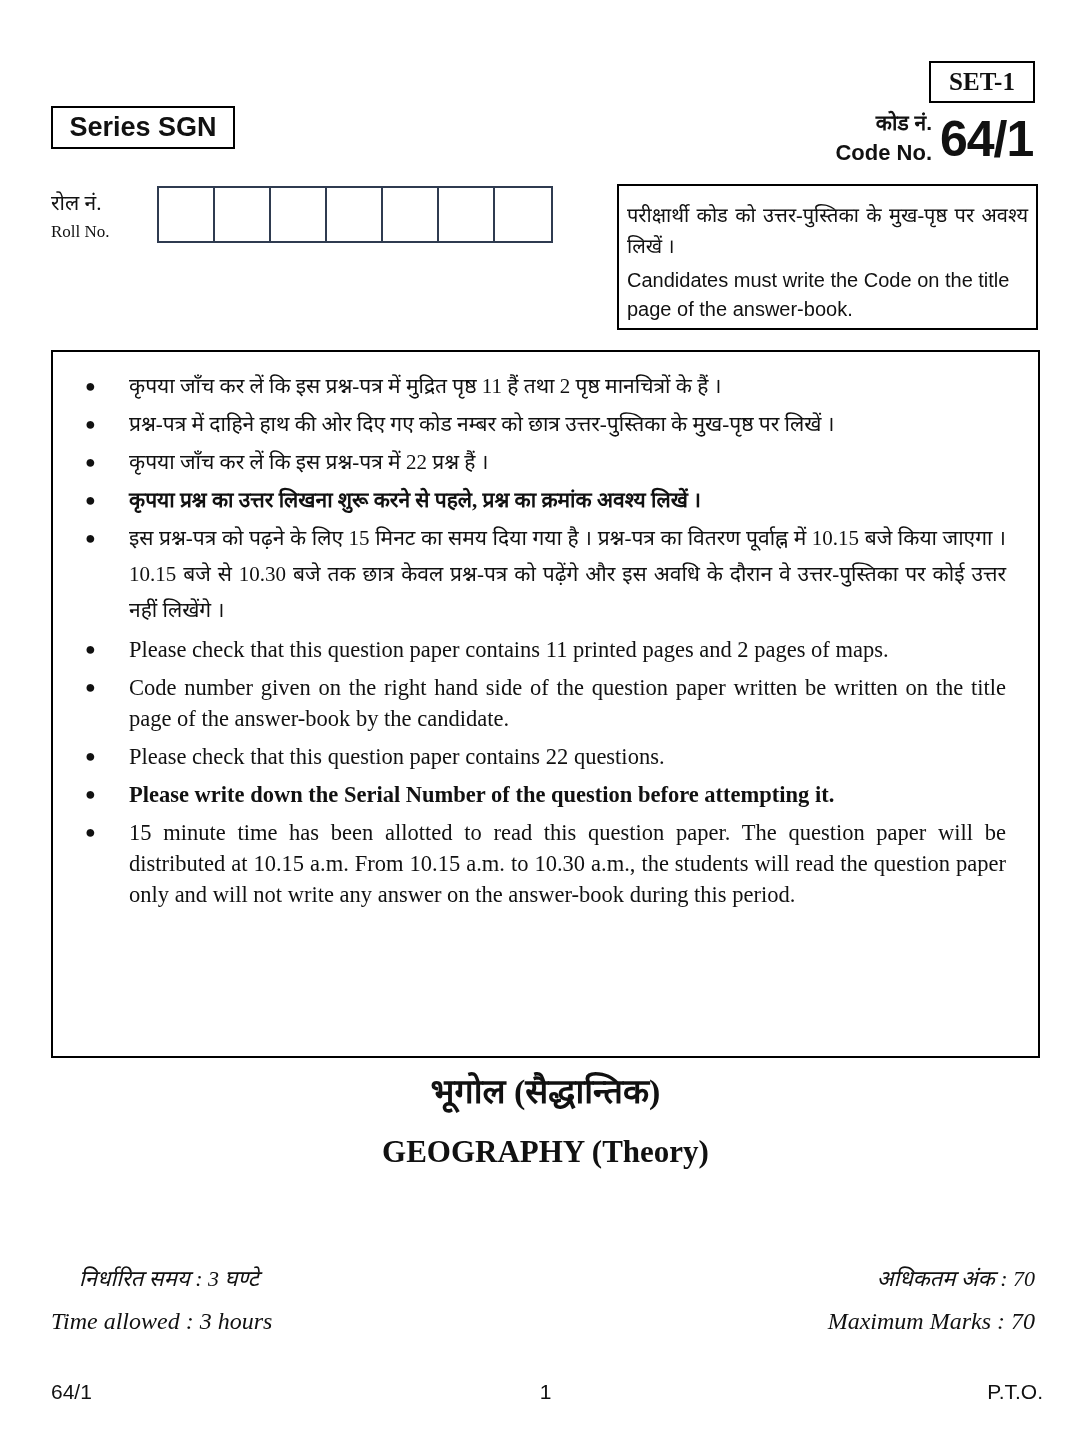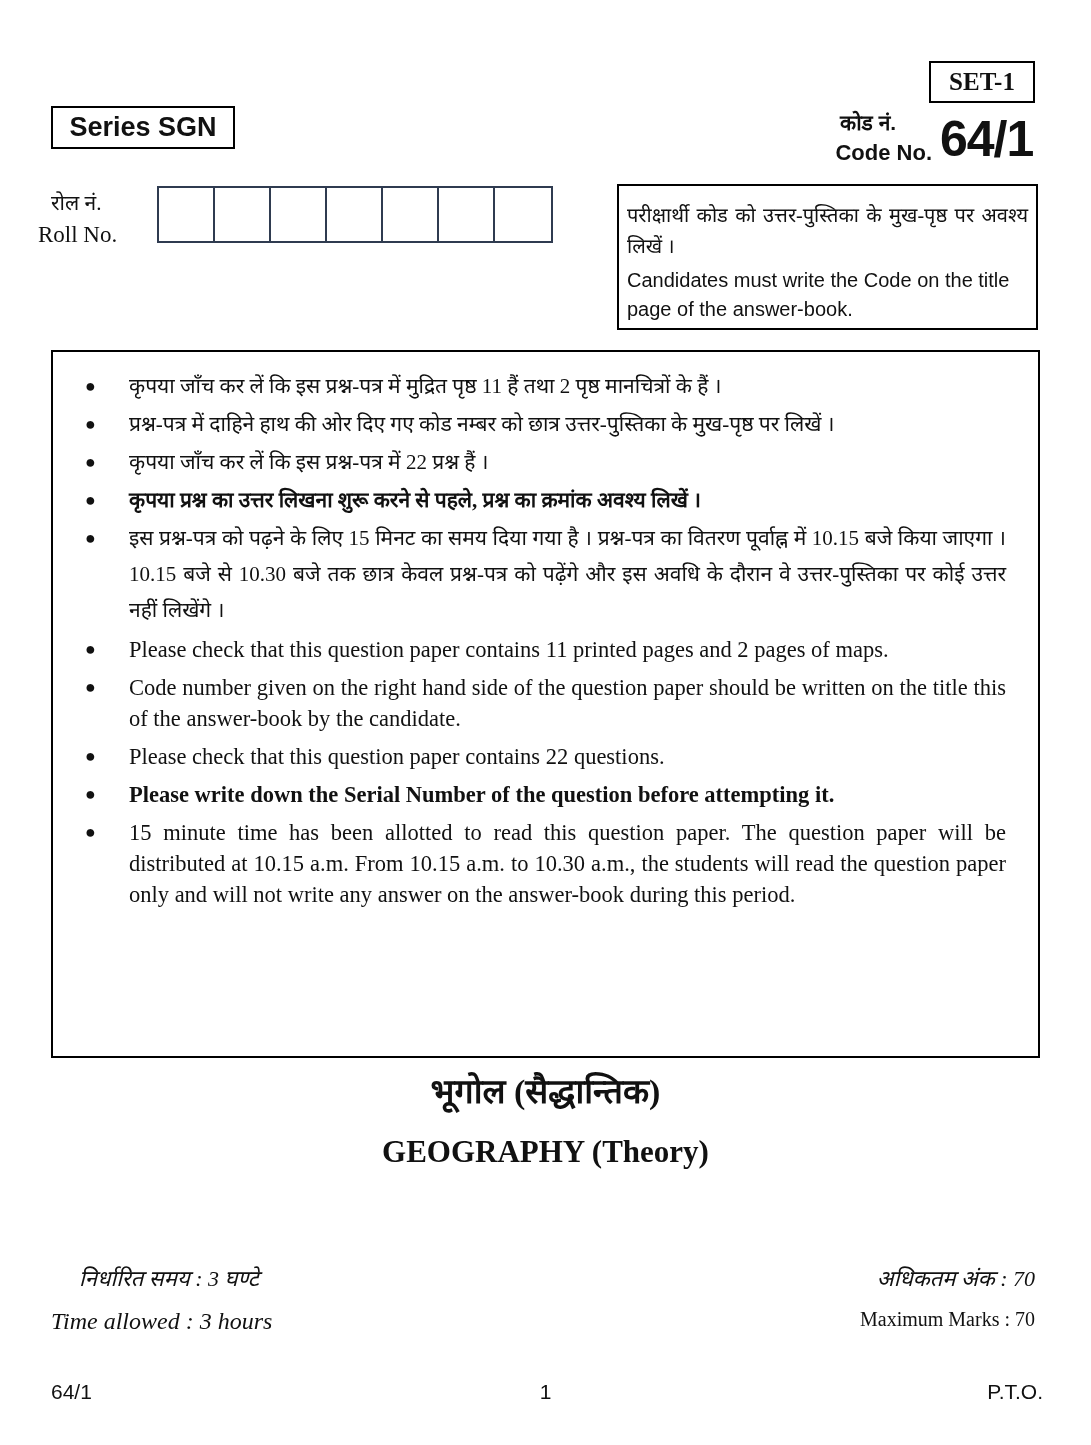--- a/index.html
+++ b/index.html
@@ -1,43 +1,43 @@
 <!DOCTYPE html>
 <html><head>
 <meta charset="utf-8">
 <style>
   html, body { margin: 0; padding: 0; background: #ffffff; }
   body { width: 1091px; height: 1445px; position: relative; overflow: hidden; color: #111; font-family: "Liberation Serif", serif; }
   .abs { position: absolute; }
   .sans { font-family: "Liberation Sans", sans-serif; }
   .set-box { left: 929px; top: 61px; width: 106px; height: 42px; border: 2px solid #000; box-sizing: border-box; font-weight: bold; font-size: 25px; display: flex; align-items: center; justify-content: center; font-family: "Liberation Serif", serif; text-align: center; }
   .series-box { left: 51px; top: 106px; width: 184px; height: 43px; border: 2px solid #000; box-sizing: border-box; font-weight: bold; font-size: 27px; display: flex; align-items: center; justify-content: center; }
-  .code-hi { left: 840px; top: 108px; width: 92px; text-align: left; font-weight: bold; font-size: 21px; }
+  .code-hi { left: 840px; top: 108px; width: 92px; text-align: right; font-weight: bold; font-size: 21px; }
   .code-en { left: 800px; top: 140px; width: 132px; text-align: right; font-weight: bold; font-size: 22px; }
   .code-num { left: 940px; top: 110px; font-weight: bold; font-size: 50px; letter-spacing: -1px; }
   .roll-hi { left: 51px; top: 188px; font-size: 21px; text-align: center; }
-  .roll-en { left: 38px; top: 222px; font-size: 23px; }
+  .roll-en { left: 51px; top: 222px; font-size: 17px; }
   .roll-boxes { left: 157px; top: 186px; height: 57px; display: flex; border: 2px solid #2f3b50; box-sizing: border-box; }
   .roll-cell { width: 56px; height: 100%; border-right: 2px solid #2f3b50; box-sizing: border-box; }
   .roll-cell:last-child { border-right: none; }
   .cand-box { left: 617px; top: 184px; width: 421px; height: 146px; border: 2px solid #000; box-sizing: border-box; padding: 14px 8px 0 8px; }
   .cand-hi { font-size: 20px; line-height: 31px; text-align: justify; text-align-last: left; }
   .cand-en { font-size: 20px; line-height: 29px; margin-top: 4px; }
   .main-box { left: 51px; top: 350px; width: 989px; height: 708px; border: 2px solid #000; box-sizing: border-box; padding: 16px 32px 0 30px; }
   .ins-list { list-style: none; margin: 0; padding: 0; }
   .ins-item { position: relative; padding-left: 46px; font-size: 22.5px; line-height: 31px; text-align: justify; margin-bottom: 7px; }
   .ins-item.hi { font-size: 21px; line-height: 36px; margin-bottom: 2px; }
   .ins-item .bullet { position: absolute; left: 2px; top: 0; font-size: 18px; }
   .ins-item.bold { font-weight: bold; }
   .title-hi { left: 0; top: 1067px; width: 1091px; text-align: center; font-weight: bold; font-size: 34px; }
   .title-en { left: 0; top: 1134px; width: 1091px; text-align: center; font-weight: bold; font-size: 31px; }
   .time-hi { left: 57px; top: 1262px; font-style: italic; font-size: 22px; margin-left: 22px; }
   .time-en { left: 51px; top: 1308px; font-style: italic; font-size: 24px; }
   .marks-hi { right: 56px; top: 1262px; font-style: italic; font-size: 22px; text-align: right; }
-  .marks-en { right: 56px; top: 1308px; font-size: 20px; text-align: right; }
+  .marks-en { right: 56px; top: 1308px; font-style: italic; font-size: 24px; text-align: right; }
   .foot-left { left: 51px; top: 1380px; font-size: 21px; }
   .foot-center { left: 0; width: 1091px; top: 1380px; font-size: 21px; text-align: center; }
   .foot-right { right: 48px; top: 1380px; font-size: 21px; }
 </style>
 </head>
 <body>
 
 <div class="abs set-box">SET-1</div>
 
 <div class="abs series-box sans">Series SGN</div>
@@ -65,21 +65,21 @@
 </div>
 
 <div class="abs main-box">
   <ul class="ins-list">
     <li class="ins-item hi"><span class="bullet">●</span><span>कृपया जाँच कर लें कि इस प्रश्न-पत्र में मुद्रित पृष्ठ 11 हैं तथा 2 पृष्ठ मानचित्रों के हैं ।</span></li>
     <li class="ins-item hi"><span class="bullet">●</span><span>प्रश्न-पत्र में दाहिने हाथ की ओर दिए गए कोड नम्बर को छात्र उत्तर-पुस्तिका के मुख-पृष्ठ पर लिखें ।</span></li>
     <li class="ins-item hi"><span class="bullet">●</span><span>कृपया जाँच कर लें कि इस प्रश्न-पत्र में 22 प्रश्न हैं ।</span></li>
     <li class="ins-item hi bold"><span class="bullet">●</span><span>कृपया प्रश्न का उत्तर लिखना शुरू करने से पहले, प्रश्न का क्रमांक अवश्य लिखें ।</span></li>
     <li class="ins-item hi" style="margin-bottom:6px"><span class="bullet">●</span><span>इस प्रश्न-पत्र को पढ़ने के लिए 15 मिनट का समय दिया गया है । प्रश्न-पत्र का वितरण पूर्वाह्न में 10.15 बजे किया जाएगा । 10.15 बजे से 10.30 बजे तक छात्र केवल प्रश्न-पत्र को पढ़ेंगे और इस अवधि के दौरान वे उत्तर-पुस्तिका पर कोई उत्तर नहीं लिखेंगे ।</span></li>
     <li class="ins-item"><span class="bullet">●</span><span>Please check that this question paper contains 11 printed pages and 2 pages of maps.</span></li>
-    <li class="ins-item"><span class="bullet">●</span><span>Code number given on the right hand side of the question paper should be written on the title this of the answer-book by the candidate.</span></li>
+    <li class="ins-item"><span class="bullet">●</span><span>Code number given on the right hand side of the question paper written be written on the title page of the answer-book by the candidate.</span></li>
     <li class="ins-item"><span class="bullet">●</span><span>Please check that this question paper contains 22 questions.</span></li>
     <li class="ins-item bold"><span class="bullet">●</span><span>Please write down the Serial Number of the question before attempting it.</span></li>
     <li class="ins-item"><span class="bullet">●</span><span>15 minute time has been allotted to read this question paper. The question paper will be distributed at 10.15 a.m. From 10.15 a.m. to 10.30 a.m., the students will read the question paper only and will not write any answer on the answer-book during this period.</span></li>
   </ul>
 </div>
 
 <div class="abs title-hi">भूगोल (सैद्धान्तिक)</div>
 <div class="abs title-en">GEOGRAPHY (Theory)</div>
 
 <div class="abs time-hi">निर्धारित समय : 3 घण्टे</div>

